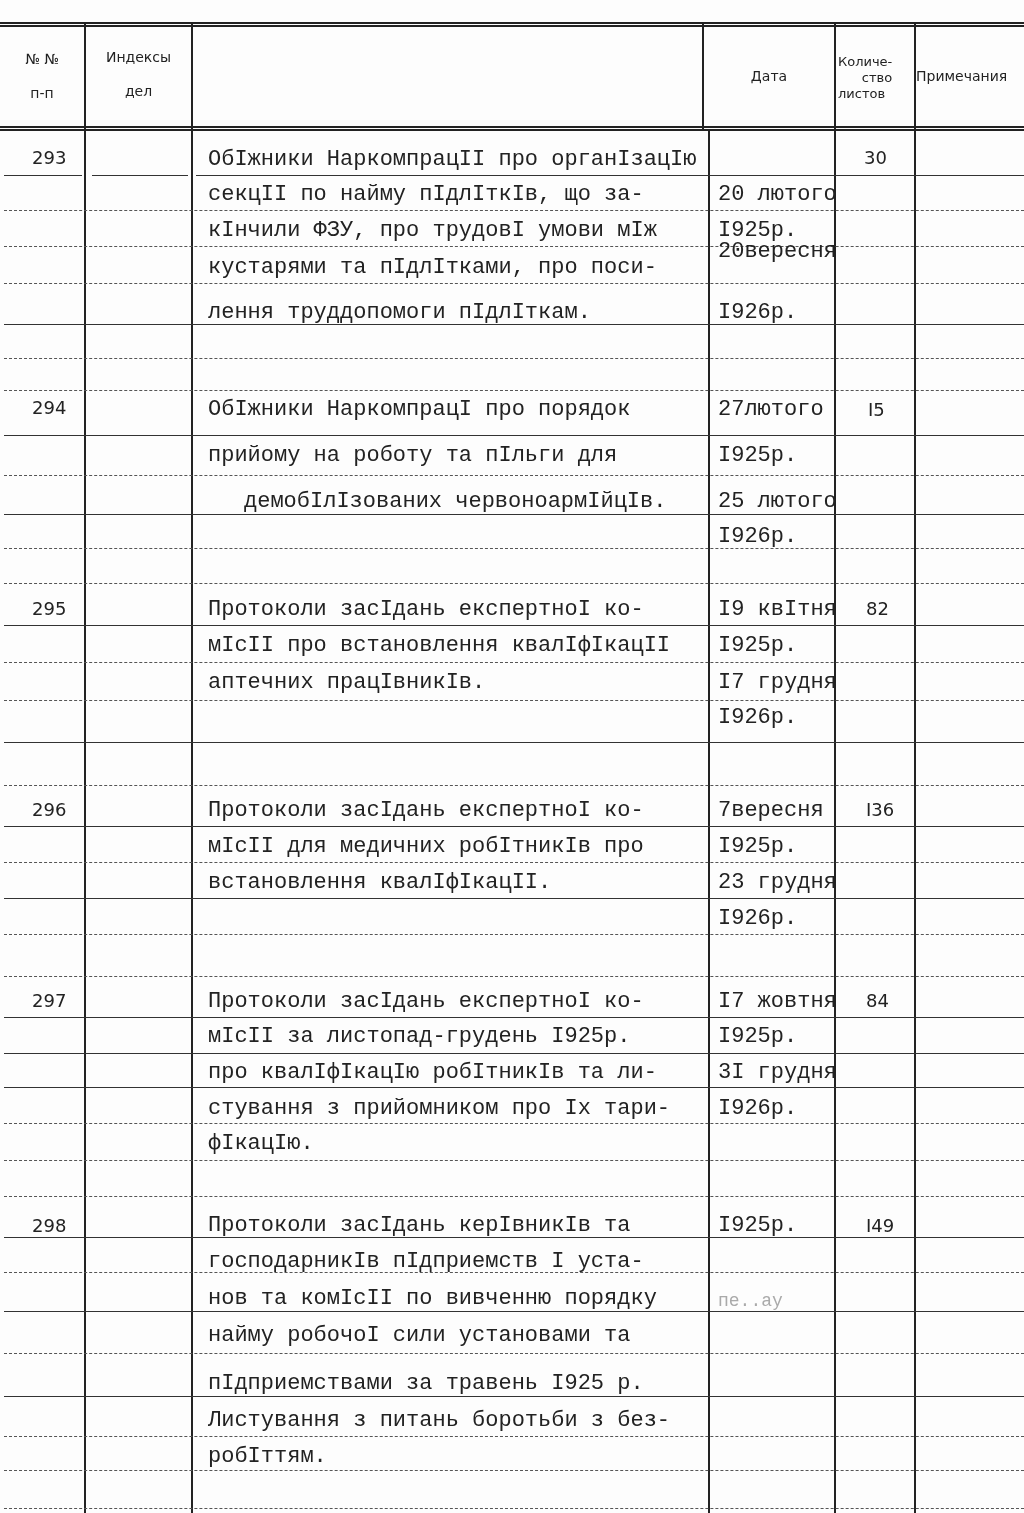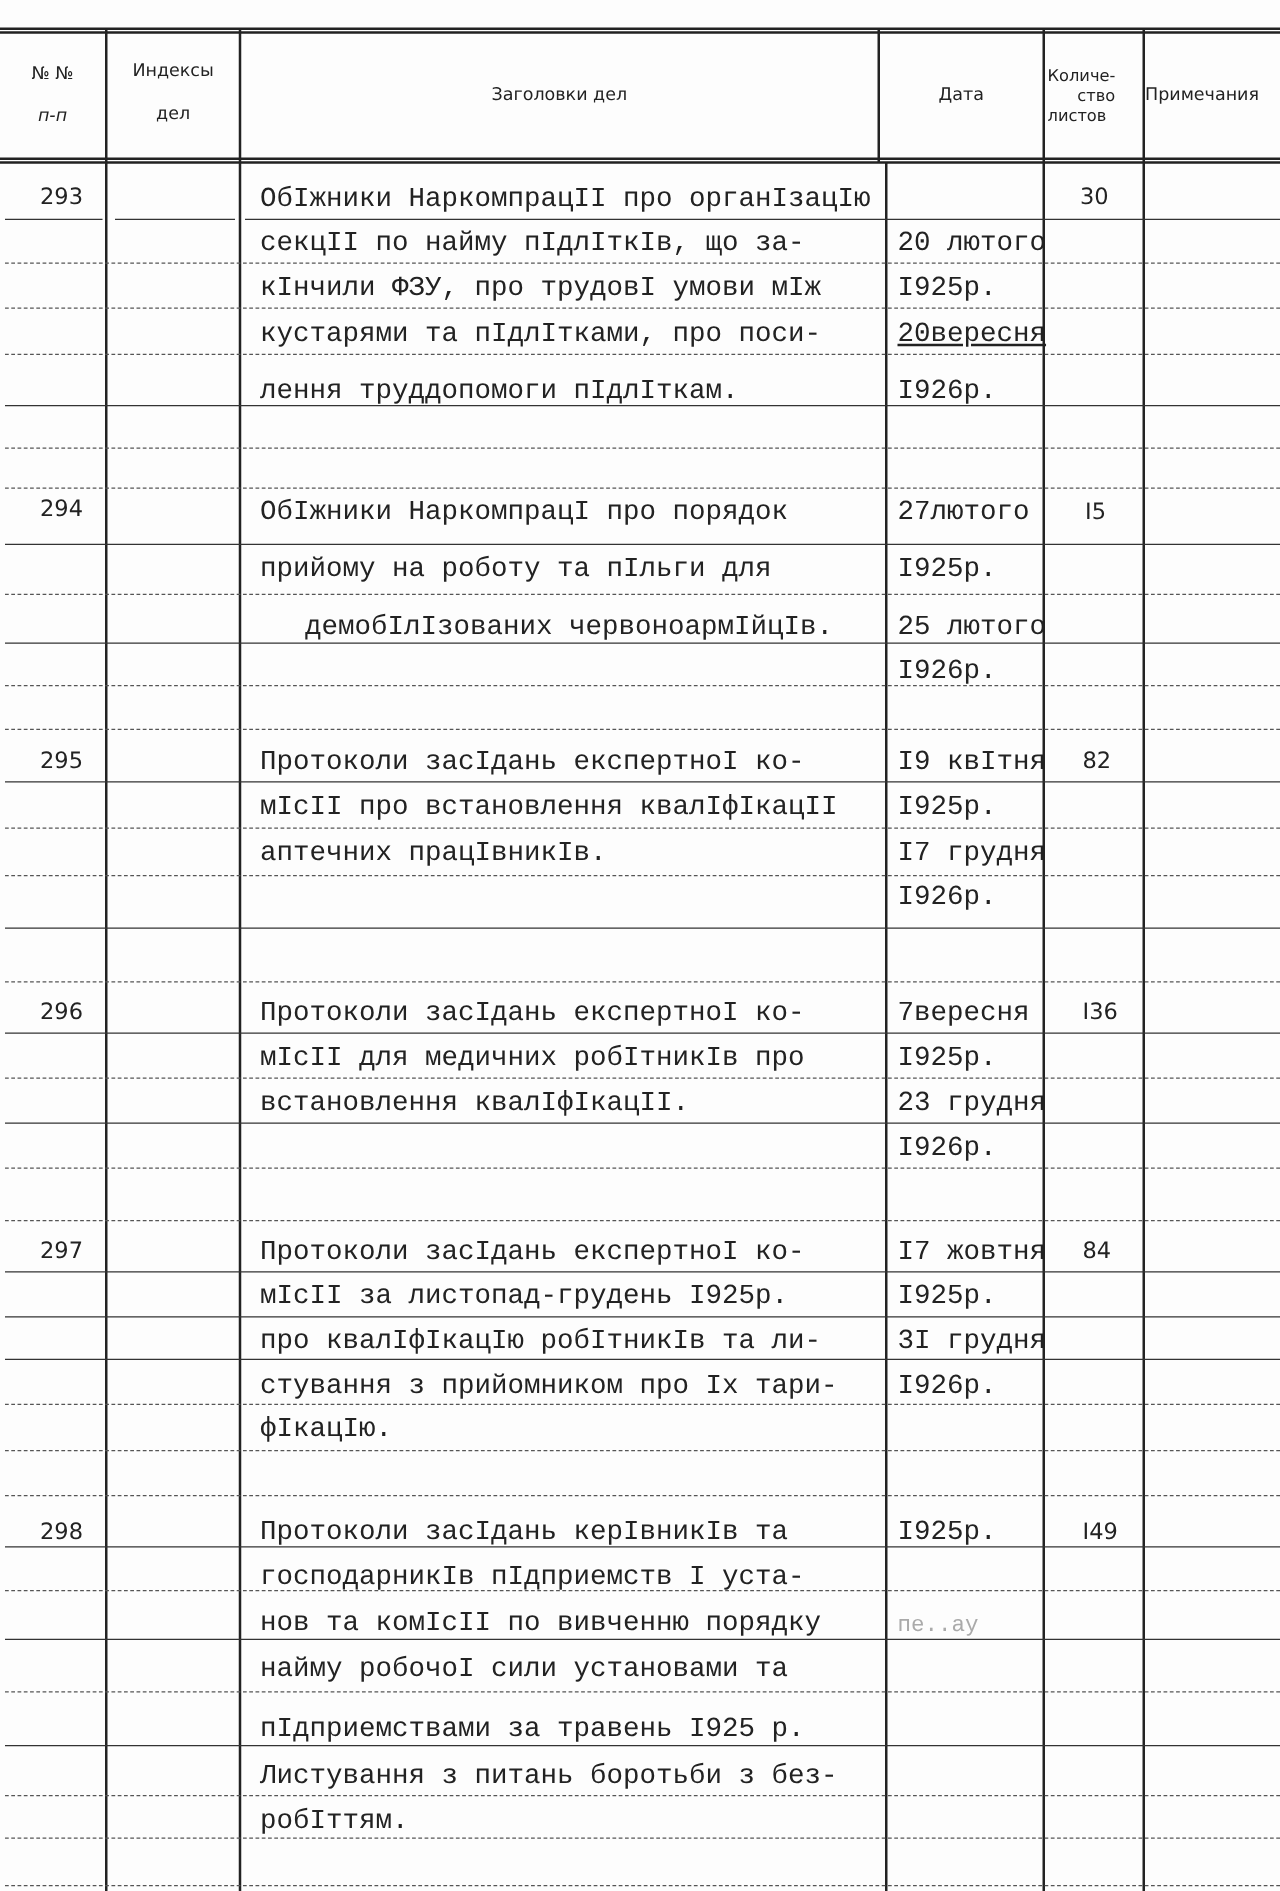--- a/index.html
+++ b/index.html
@@ -25,27 +25,26 @@
 
   <div class="vline" style="left:84px; height:1489px;"></div>
   <div class="vline" style="left:191px; height:1489px;"></div>
   <div class="vline" style="left:702px; top:24px; height:106px;"></div>
   <div class="vline" style="left:708px; top:130px; height:1383px;"></div>
   <div class="vline" style="left:834px; height:1489px;"></div>
   <div class="vline" style="left:914px; height:1489px;"></div>
 
   <div class="hdr" style="left:0; top:50px; width:84px;">
     <div>№ №</div>
-    <div style="margin-top:16px;font-style:italic;">п-п</div>
+    <div style="margin-top:16px;">п-п</div>
   </div>
   <div class="hdr" style="left:86px; top:48px; width:105px;">
     <div>Индексы</div>
     <div style="margin-top:16px;">дел</div>
   </div>
-  <div class="hdr" style="left:193px; top:67px; width:509px;">Заголовки  дел</div>
   <div class="hdr" style="left:704px; top:67px; width:130px;">Дата</div>
   <div class="hdr small" style="left:836px; top:54px; width:78px; text-align:left; padding-left:2px;">
     <div>Количе-</div>
     <div style="text-align:center;">ство</div>
     <div>листов</div>
   </div>
   <div class="hdr" style="left:916px; top:67px; width:86px;">Примечания</div>
 
   <div class="rule" style="left:4px; width:78px; top:175px;"></div>
   <div class="rule" style="left:92px; width:96px; top:175px;"></div>
@@ -93,21 +92,21 @@
 
   <div>
     <div class="num" style="left:32px; top:145px;">293</div>
     <div class="typed" style="left:208px; top:147px;">ОбIжники НаркомпрацII про органIзацIю</div>
     <div class="typed" style="left:208px; top:182px;">секцII по найму пIдлIткIв, що за-</div>
     <div class="typed" style="left:208px; top:218px;">кIнчили ФЗУ, про трудовI умови мIж</div>
     <div class="typed" style="left:208px; top:255px;">кустарями та пIдлIтками, про поси-</div>
     <div class="typed" style="left:208px; top:300px;">лення труддопомоги пIдлIткам.</div>
     <div class="typed" style="left:718px; top:182px;">20 лютого</div>
     <div class="typed" style="left:718px; top:218px;">I925р.</div>
-    <div class="typed" style="left:718px; top:255px;text-decoration:underline;">20вересня</div>
+    <div class="typed" style="left:718px; top:239px;">20вересня</div>
     <div class="typed" style="left:718px; top:300px;">I926р.</div>
     <div class="num" style="left:864px; top:145px;">30</div>
   </div>
 
   <div>
     <div class="num" style="left:32px; top:395px;">294</div>
     <div class="typed" style="left:208px; top:397px;">ОбIжники НаркомпрацI про порядок</div>
     <div class="typed" style="left:208px; top:443px;">прийому на роботу та пIльги для</div>
     <div class="typed" style="left:208px; top:489px;margin-left:36px;">демобIлIзованих червоноармIйцIв.</div>
     <div class="typed" style="left:718px; top:397px;">27лютого</div>

